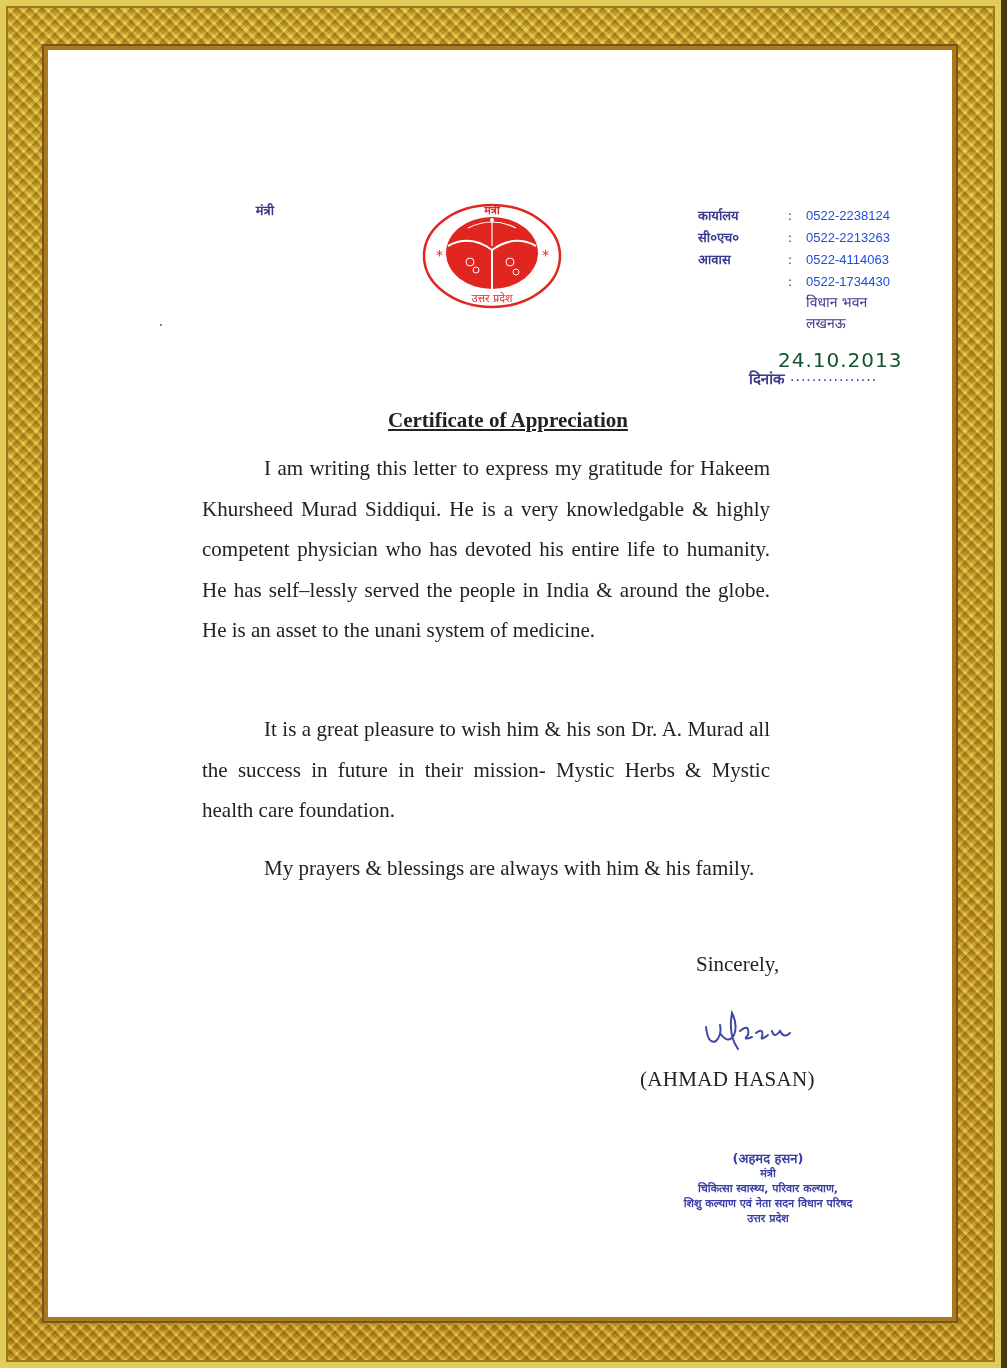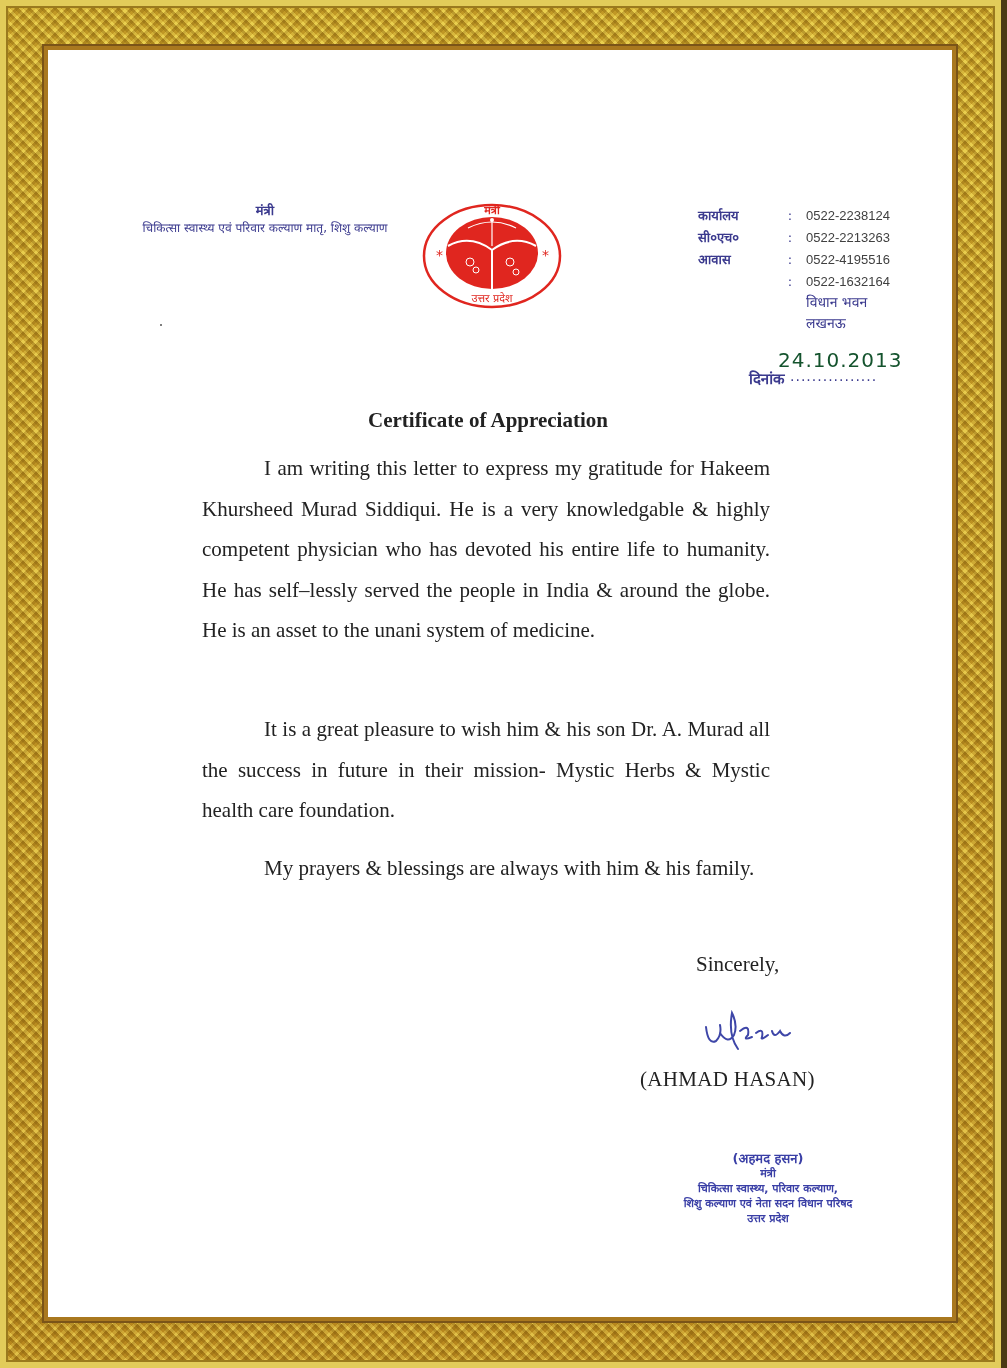--- a/index.html
+++ b/index.html
@@ -24,28 +24,28 @@
   .hin { font-family: "DejaVu Sans", sans-serif; color: #3b3a8e; }
   .left-head { position: absolute; left: 32px; top: 152px; width: 370px; text-align: center; }
   .left-head .name { font-size: 19px; font-weight: bold; line-height: 24px; }
   .left-head .post { font-size: 13px; font-weight: bold; line-height: 18px; }
   .left-head .dept { font-size: 12px; line-height: 17px; }
   .logo { position: absolute; left: 370px; top: 148px; width: 148px; height: 112px; }
   .contacts { position: absolute; left: 650px; top: 154px; width: 260px; font-size: 13px; }
   .contacts .row { display: flex; height: 22px; align-items: center; }
   .contacts .lbl { width: 76px; font-weight: bold; }
   .contacts .col { width: 32px; text-align: center; }
-  .contacts .val { font-family: "Liberation Sans", sans-serif; font-size: 13px; color: #404040; }
+  .contacts .val { font-family: "Liberation Sans", sans-serif; font-size: 13px; color: #1d4ed8; }
   .contacts .addr { padding-left: 108px; font-size: 14px; line-height: 21px; }
   .date-block { position: absolute; left: 686px; top: 298px; width: 200px; height: 40px; }
   .date-label { position: absolute; left: 15px; top: 20px; font-size: 15px; font-weight: bold; }
   .date-value { position: absolute; left: 44px; top: 0; font-family: "DejaVu Sans", sans-serif; font-size: 20px; color: #14532d; letter-spacing: 1px; }
   .date-dots { position: absolute; left: 56px; top: 20px; font-size: 14px; letter-spacing: 1px; color: #3b3a8e; }
   .doc { font-family: "Liberation Serif", serif; color: #222; }
-  .title { position: absolute; left: 140px; top: 358px; width: 600px; text-align: center; font-size: 21px; font-weight: bold; }
+  .title { position: absolute; left: 160px; top: 358px; width: 600px; text-align: center; font-size: 21px; font-weight: bold; text-decoration: underline; }
   .para { position: absolute; left: 154px; width: 568px; font-size: 21px; line-height: 40.5px; text-align: justify; }
   .para .indent { display: inline-block; width: 62px; }
   .p1 { top: 398px; }
   .p2 { top: 659px; }
   .p3 { top: 798px; }
   .closing { position: absolute; left: 648px; top: 902px; font-size: 21px; }
   .signature { position: absolute; left: 650px; top: 955px; width: 130px; height: 50px; }
   .signer { position: absolute; left: 592px; top: 1017px; font-size: 21px; letter-spacing: 0.3px; }
   .stamp { position: absolute; left: 590px; top: 1055px; width: 260px; text-align: center; font-size: 11px; line-height: 15px; font-weight: bold; color: #3a3fa6; }
   .stamp .sname { font-size: 13px; margin-top: 46px; }
@@ -54,21 +54,20 @@
 </head>
 <body>
 
 <div class="frame"></div>
 <div class="frame-dark-edge"></div>
 
 <div class="paper">
 
   <div class="left-head hin">
     <div class="post">मंत्री</div>
-    <div class="dept">चिकित्सा स्वास्थ्य एवं परिवार कल्याण मातृ, शिशु कल्याण</div>
   </div>
 
   <div class="tiny-dot"></div>
 
   <svg class="logo" viewBox="0 0 148 112">
     <ellipse cx="74" cy="58" rx="68" ry="51" fill="none" stroke="#e0261f" stroke-width="2.5"></ellipse>
     <ellipse cx="74" cy="55" rx="46" ry="36" fill="#e0261f"></ellipse>
     <path d="M30 48 Q52 36 74 52 Q96 36 118 48" stroke="#fff" stroke-width="2" fill="none"></path>
     <path d="M74 52 L74 92" stroke="#fff" stroke-width="2"></path>
     <path d="M50 30 Q74 18 98 30" stroke="#fff" stroke-width="1.2" fill="none"></path>
@@ -91,26 +90,26 @@
       <span class="val">0522-2238124</span>
     </div>
     <div class="row">
       <span class="lbl">सी०एच०</span>
       <span class="col">:</span>
       <span class="val">0522-2213263</span>
     </div>
     <div class="row">
       <span class="lbl">आवास</span>
       <span class="col">:</span>
-      <span class="val">0522-4195516</span>
+      <span class="val">0522-4114063</span>
     </div>
     <div class="row">
       <span class="lbl"></span>
       <span class="col">:</span>
-      <span class="val">0522-1632164</span>
+      <span class="val">0522-1734430</span>
     </div>
     <div class="addr">विधान भवन</div>
     <div class="addr">लखनऊ</div>
   </div>
 
   <div class="date-block hin">
     <span class="date-label">दिनांक</span>
     <span class="date-value">24.10.2013</span>
     <span class="date-dots">................</span>
   </div>

